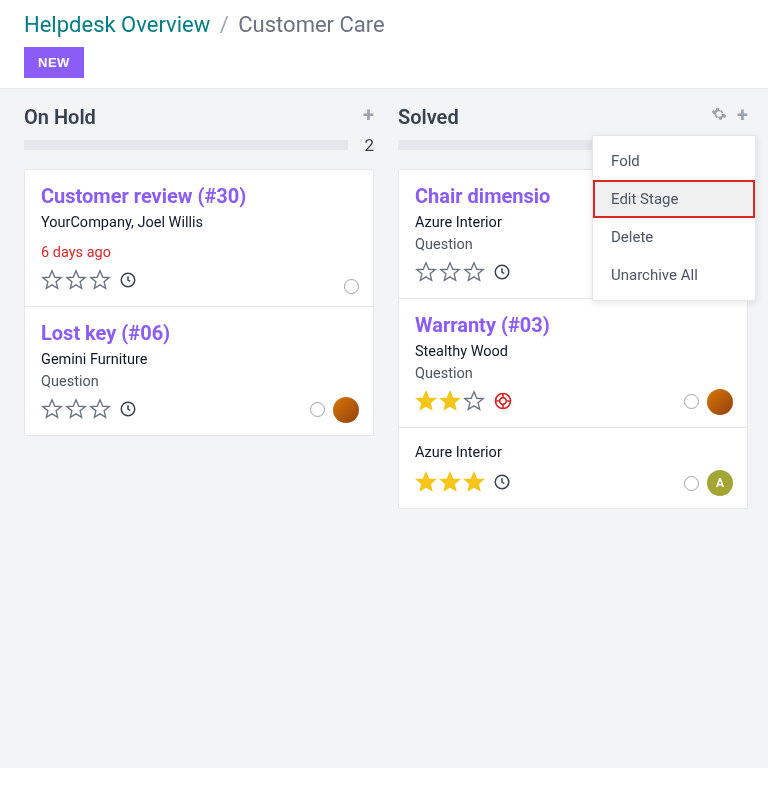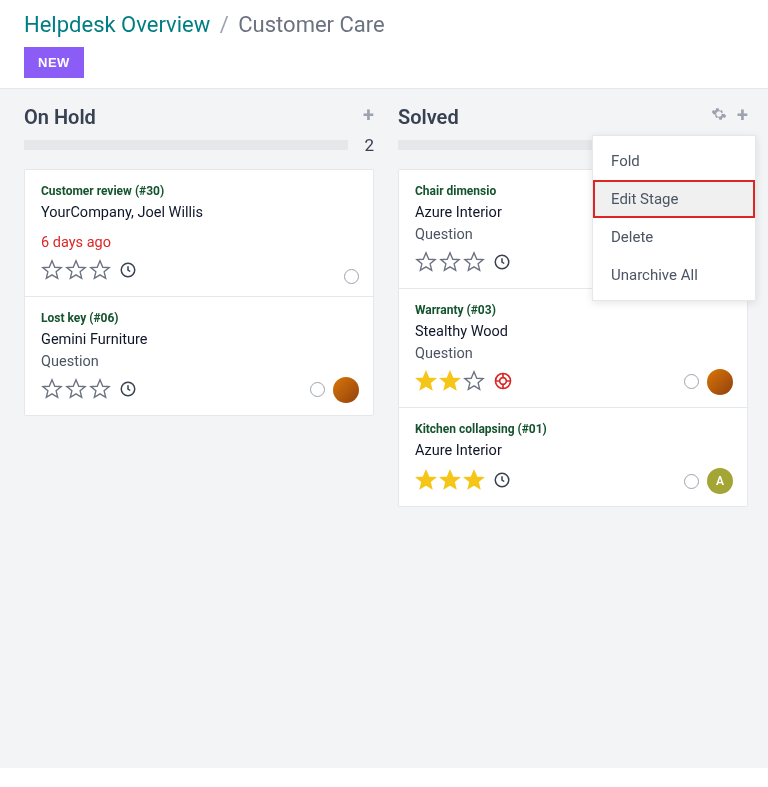--- a/index.html
+++ b/index.html
@@ -14,21 +14,21 @@
 .col-header { display: flex; align-items: flex-start; justify-content: space-between; margin-bottom: 6px; }
 .col-title { font-size: 20px; font-weight: 600; color: #374151; }
 .col-actions { display: flex; align-items: center; gap: 10px; color: #9ca3af; }
 .col-icon { cursor: pointer; font-size: 18px; line-height: 1; }
 .col-meta { display: flex; align-items: center; gap: 12px; margin-bottom: 14px; }
 .progress-bar { flex: 1; height: 10px; background: #e5e7eb; border-radius: 0; }
 .count { font-size: 17px; color: #374151; min-width: 14px; text-align: right; }
 .cards { border: 1px solid #e5e7eb; border-radius: 2px; overflow: hidden; }
 .card { background: #fff; padding: 14px 16px 12px; border-bottom: 1px solid #e5e7eb; position: relative; }
 .card:last-child { border-bottom: none; }
-.card-title { font-weight: 700; font-size: 12px; color: #14532d; margin-bottom: 4px; }
+.card-title { font-weight: 700; font-size: 20px; color: #8b5cf6; margin-bottom: 4px; }
 .card-sub { color: #0f172a; font-size: 14.5px; line-height: 1.5; }
 .card-tag { color: #4b5563; font-size: 14.5px; margin-top: 2px; }
 .card-age { color: #dc2626; font-size: 14.5px; margin-top: 10px; }
 .card-footer { display: flex; align-items: center; gap: 6px; margin-top: 8px; }
 .stars { display: flex; gap: 2px; }
 .star-svg { width: 22px; height: 22px; }
 .clock-icon { width: 18px; height: 18px; margin-left: 2px; }
 .lifebuoy { width: 20px; height: 20px; margin-left: 2px; }
 .card-right { position: absolute; right: 14px; bottom: 12px; display: flex; align-items: center; gap: 8px; }
 .radio { width: 15px; height: 15px; border: 1.5px solid #9ca3af; border-radius: 50%; background: #fff; }
@@ -190,21 +190,20 @@
                 <line x1="3" y1="12" x2="8" y2="12"></line>
                 <line x1="16" y1="12" x2="21" y2="12"></line>
               </svg></span>
       </div>
       <div class="card-right">
         <div class="radio"></div>
         <div class="avatar"></div>
       </div>
     </div>
         <div class="card">
-      <div class="card-title">Kitchen collapsing (#01)</div>
       <div class="card-sub">Azure Interior</div>
 
       <div class="card-footer">
         <div class="stars">
               <span><svg class="star-svg" viewBox="0 0 24 24" fill="#f5c518" stroke="#f5c518" stroke-width="1.5">
                   <polygon points="12,2 15,9 22,9.3 16.5,14 18.2,21 12,17.3 5.8,21 7.5,14 2,9.3 9,9"></polygon>
                 </svg></span>
               <span><svg class="star-svg" viewBox="0 0 24 24" fill="#f5c518" stroke="#f5c518" stroke-width="1.5">
                   <polygon points="12,2 15,9 22,9.3 16.5,14 18.2,21 12,17.3 5.8,21 7.5,14 2,9.3 9,9"></polygon>
                 </svg></span>

